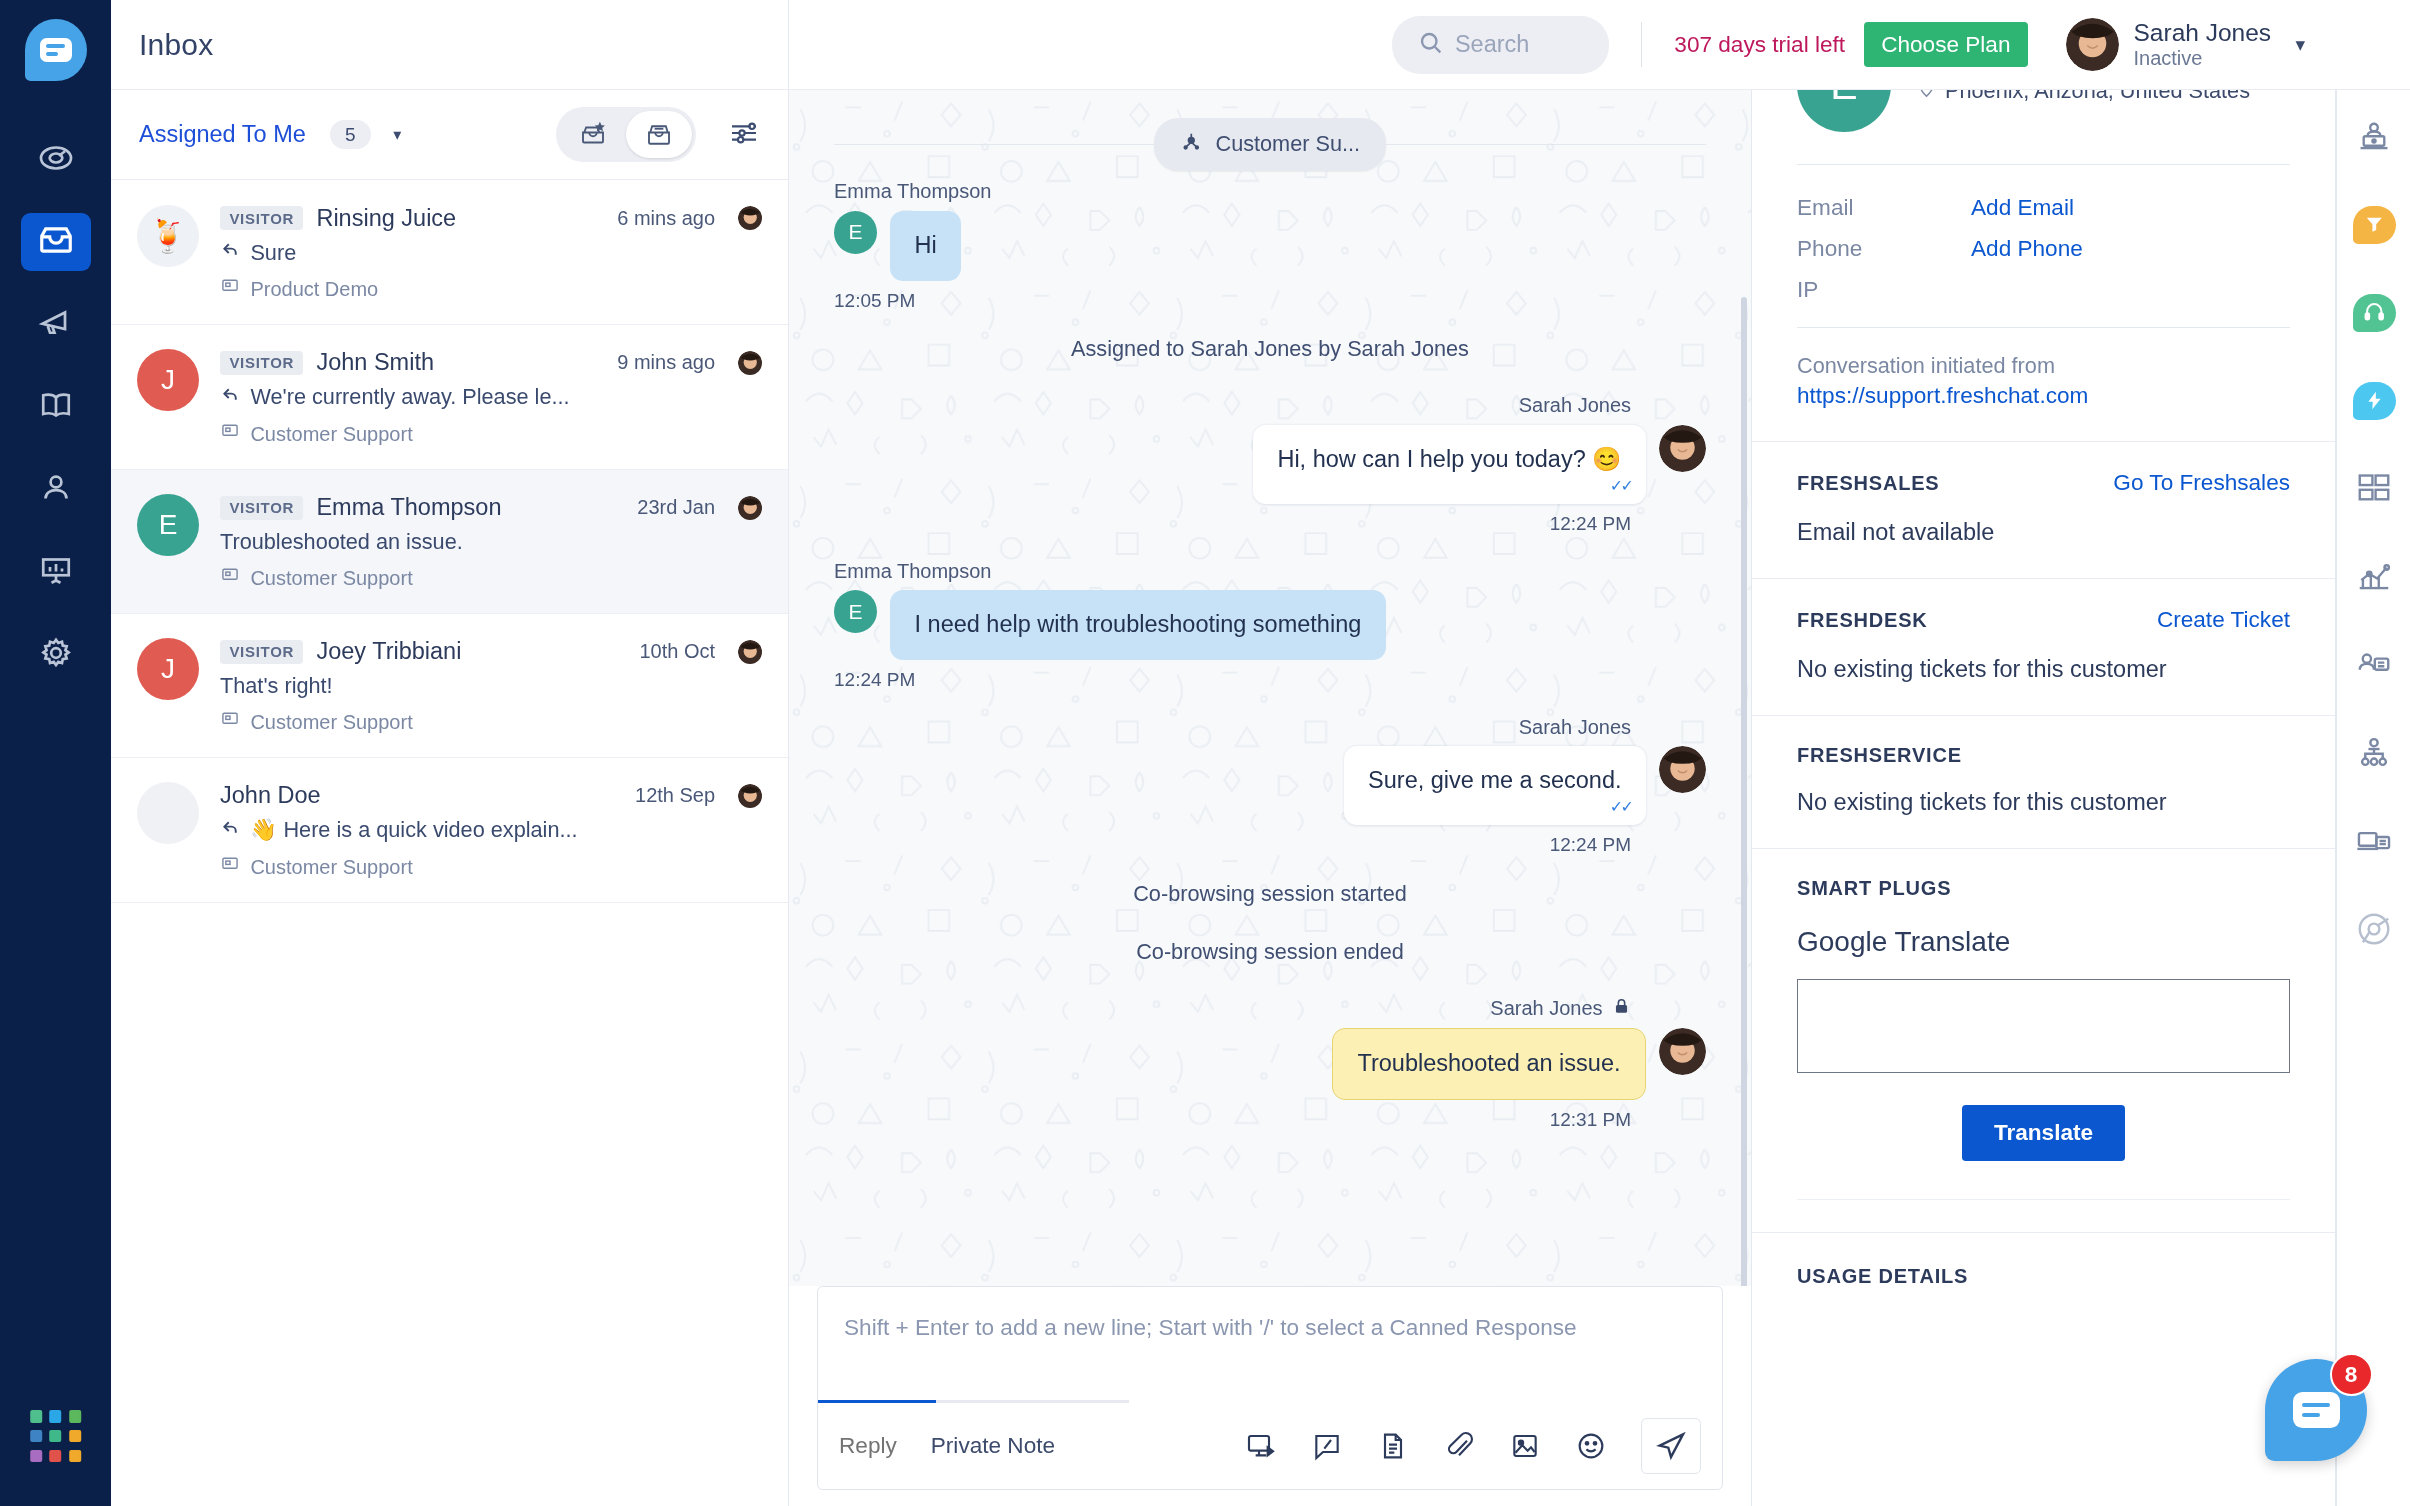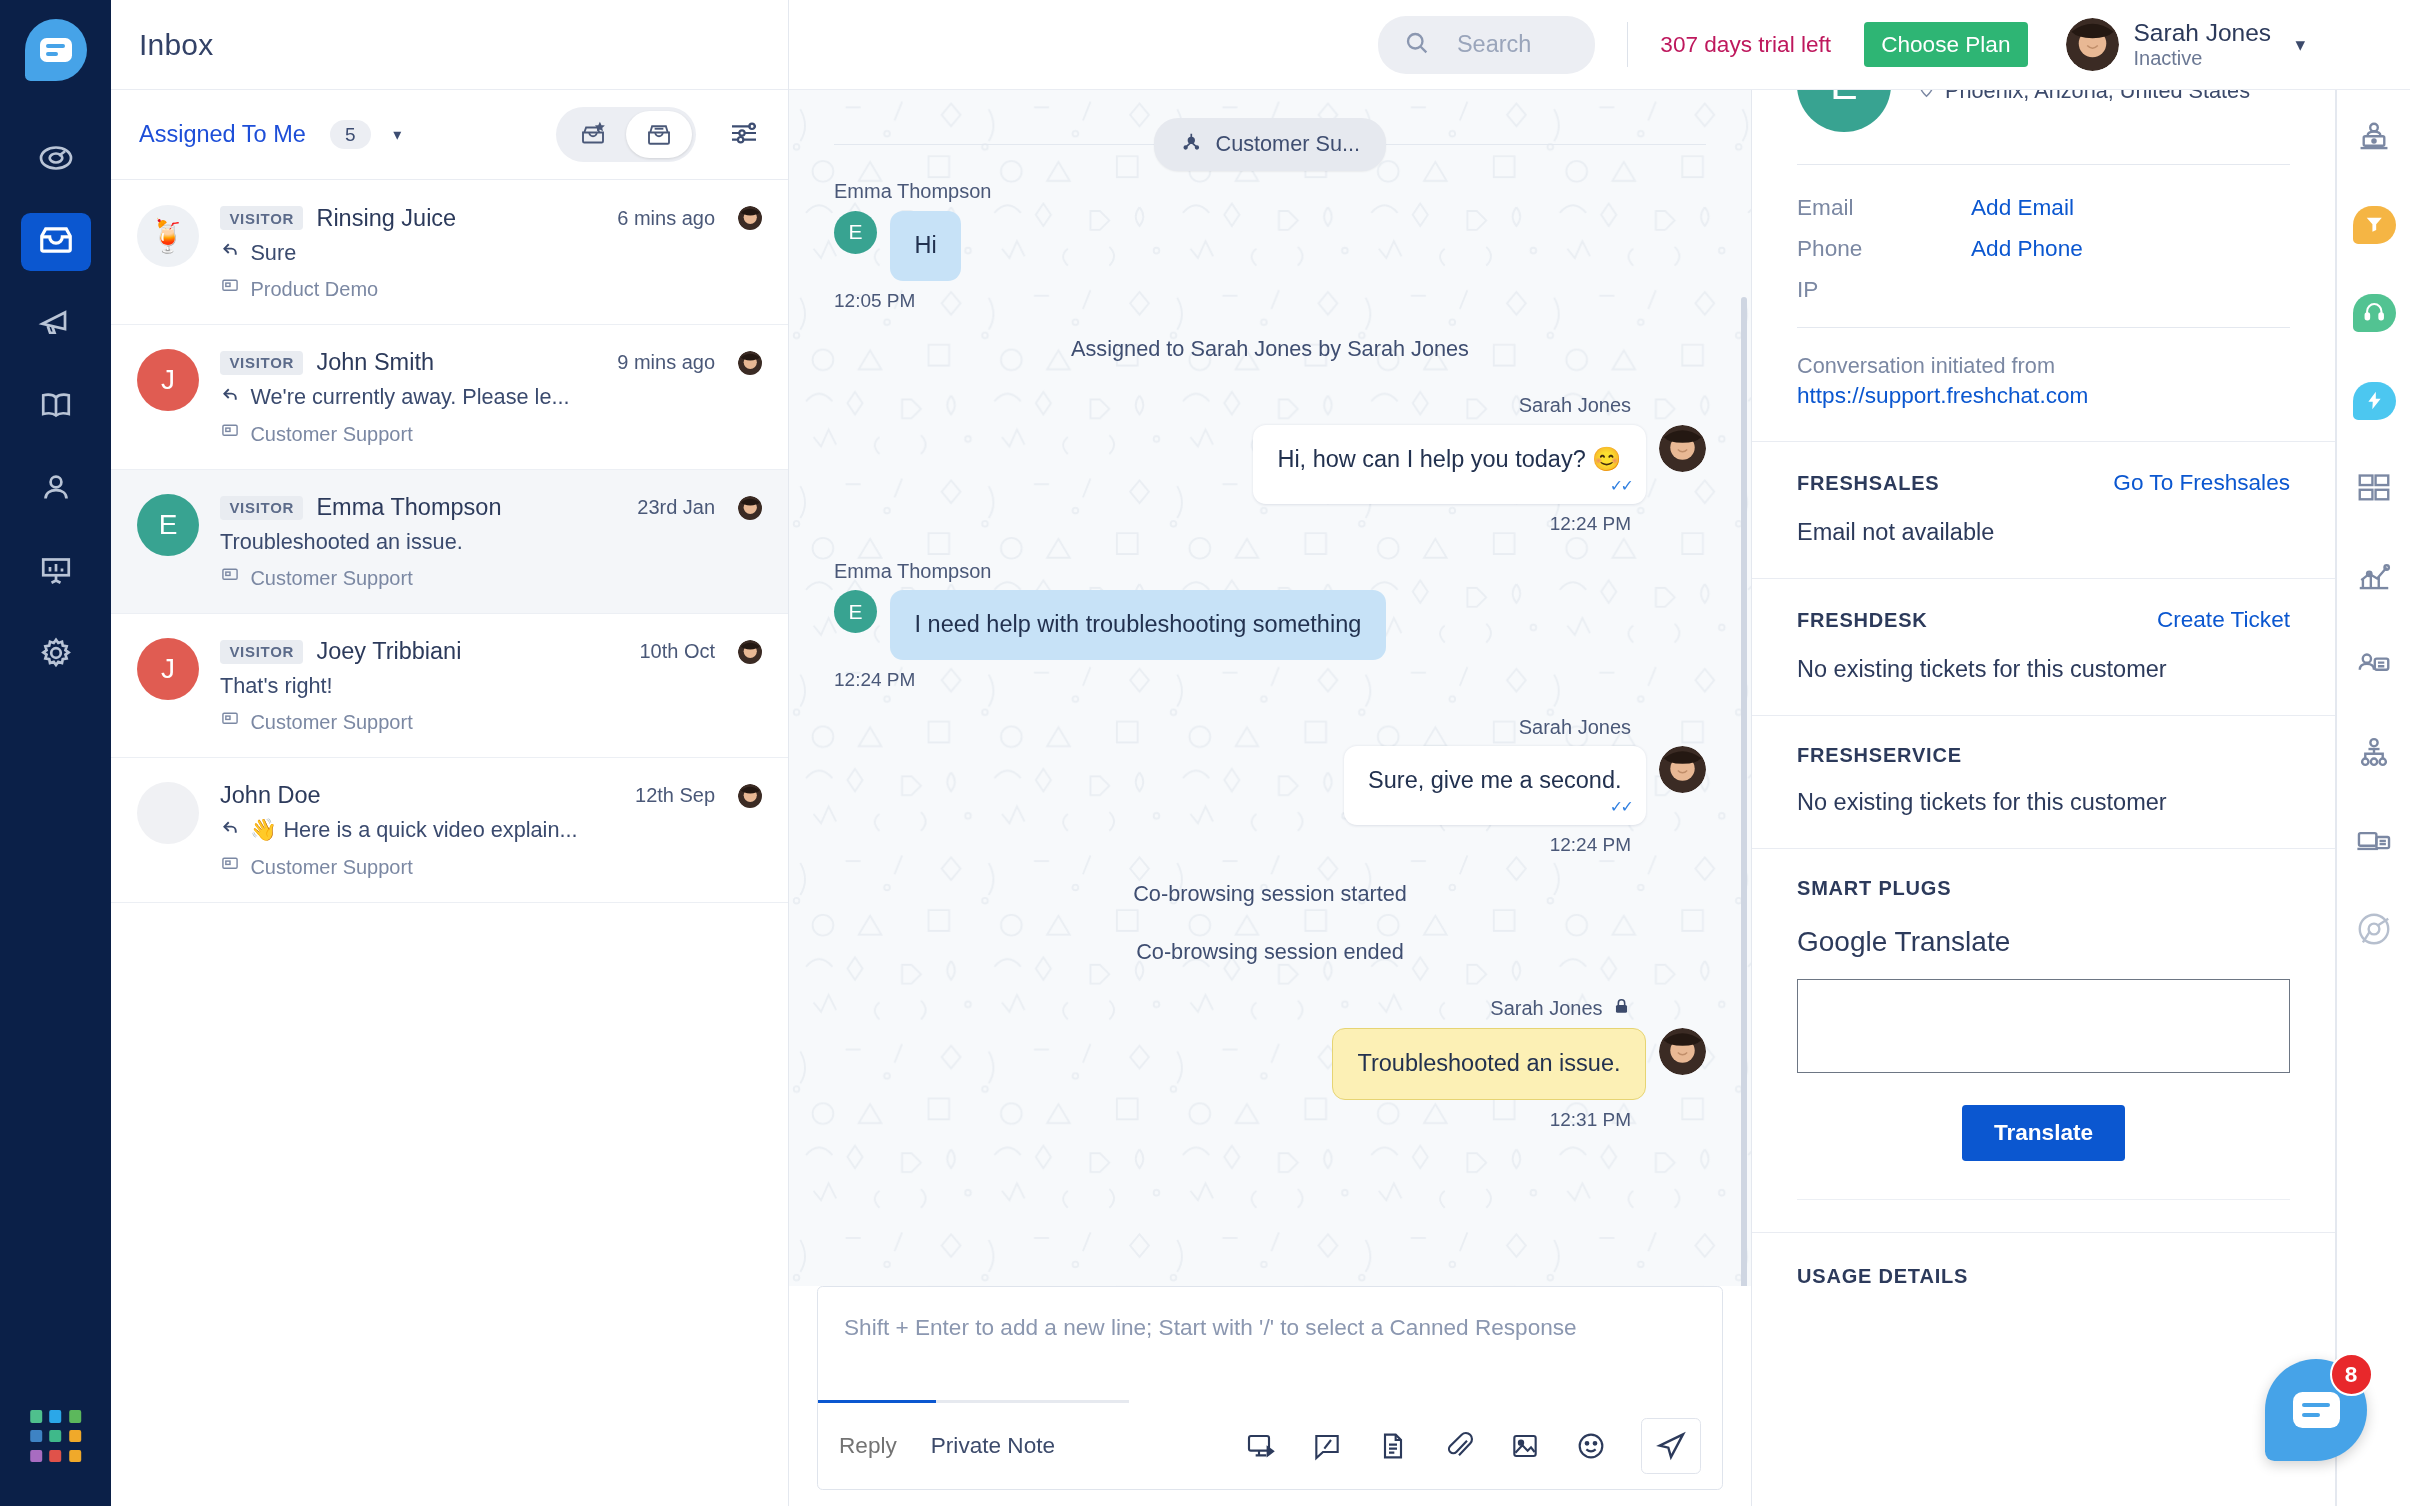--- a/index.html
+++ b/index.html
@@ -910,32 +910,32 @@
           <circle cx="12" cy="12" r="3.4"></circle>
           <path d="M14.6 9.6 L21 5.5 M9.4 13.5 L5 20.5"></path>
         </svg>
     </span>
   </div>
 
 </div>
 
 <div style="position:absolute;top:0;left:789px;right:0;height:90px;background:#fff;border-bottom:0.9px solid #e9ecf2;display:flex;align-items:center;padding-right:105px;">
   <div style="flex:1"></div>
-  <div style="background:#eceef3;border-radius:28px;height:58px;width:217px;display:flex;align-items:center;gap:26px;padding:0 24.5px;">
+  <div style="background:#eceef3;border-radius:28px;height:58px;width:217px;display:flex;align-items:center;gap:10px;padding:0 24.5px;">
     <span>
       <svg width="28" height="28" viewBox="0 0 24 24" fill="none" stroke="#8b97b0" stroke-width="2">
           <circle cx="10.5" cy="10.5" r="6.2"></circle>
           <path d="M15.2 15.2 L20 20"></path>
         </svg>
     </span>
     <span style="font-size:23.5px;color:#9aa5bb;">Search</span>
   </div>
   <div style="width:0.9px;height:45px;background:#dde2ea;margin:0 32px;"></div>
   <span style="font-size:22.6px;color:#be185d;">307 days trial left</span>
-  <span style="background:#2eb574;color:#fff;font-size:22.6px;border-radius:3.8px;padding:9.4px 17px;margin-left:33px;cursor:pointer;">Choose Plan</span>
+  <span style="background:#2eb574;color:#fff;font-size:22.6px;border-radius:3.8px;padding:9.4px 17px;margin-left:19px;cursor:pointer;">Choose Plan</span>
   <div style="display:flex;align-items:center;gap:15px;margin-left:38px;cursor:pointer;">
     <span style="width:53px;height:53px;border-radius:50%;overflow:hidden;display:block;">
       <svg width="53" height="53" viewBox="0 0 50 50">
           <circle cx="25" cy="25" r="25" fill="#3b2b24"></circle>
           <circle cx="25" cy="24" r="13" fill="#e8b894"></circle>
           <path d="M5 13 q20-15 40 0 q-6 6-20 6 q-14 0-20-6Z" fill="#241812"></path>
           <path d="M20 26 q5 5 10 0" fill="none" stroke="#c08e6a" stroke-width="1.4"></path>
         </svg>
     </span>
     <span style="line-height:1.15;">

